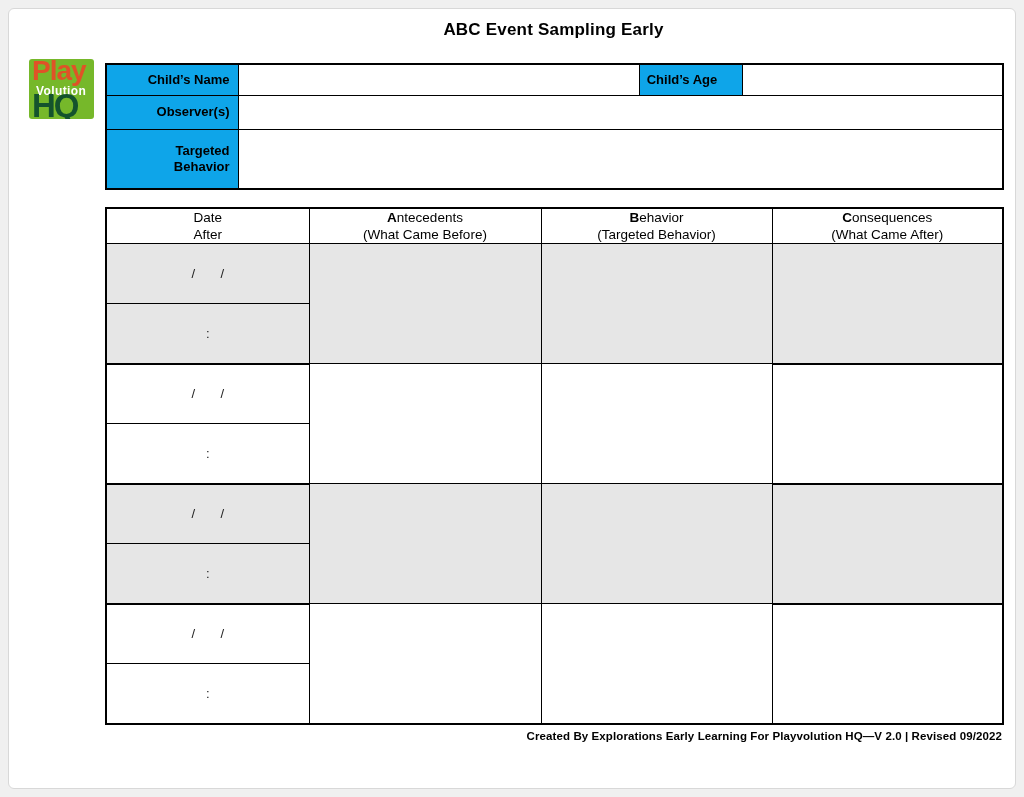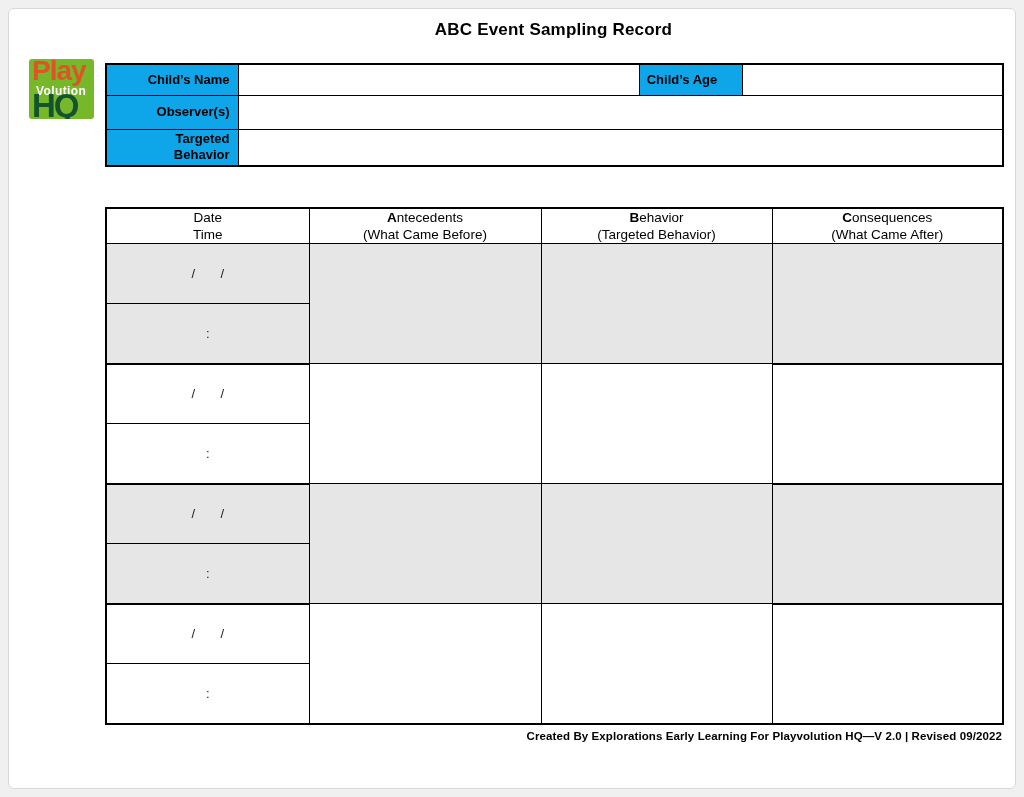--- a/index.html
+++ b/index.html
@@ -88,21 +88,21 @@
     font-weight: bold;
     text-align: right;
     padding-right: 8px;
     white-space: pre-line;
     line-height: 16px;
   }
   .label-cell.center { text-align: center; padding-right: 17px; }
   .value-cell { background: #ffffff; }
   .row-1 { height: 31px; }
   .row-2 { height: 34px; }
-  .row-3 { height: 37px; }
+  .row-3 { height: 60px; }
 
   .record-table {
     position: absolute;
     left: 96px; top: 198px;
     width: 897px;
     border: 2px solid #000;
     padding-left: 35px;
   }
   .record-table th, .record-table td {
     border: 1px solid #000;
@@ -139,21 +139,21 @@
     font-weight: bold;
     letter-spacing: 0.1px;
   }
 </style>
 </head>
 <body>
 
 <div class="viewport">
   <div class="sheet">
 
-    <div class="page-title">ABC Event Sampling Record</div>
+    <div class="page-title">ABC Event Sampling Early</div>
 
     <div class="logo">
       <span class="play">Play</span>
       <span class="volution">Volution</span>
       <span class="hq">HQ</span>
     </div>
 
     <table class="info-table">
       <colgroup>
         <col style="width:132px">
@@ -184,21 +184,21 @@
       <colgroup>
         <col style="width:203px">
           <col style="width:232px">
           <col style="width:231px">
           <col style="width:231px">
       </colgroup>
       <tbody>
           <tr>
         <th>
           <span>Date</span><br>
-          <span>Time</span>
+          <span>After</span>
         </th>
         <th>
           <b>A</b><span>ntecedents</span><br>
           <span>(What Came Before)</span>
         </th>
         <th>
           <b>B</b><span>ehavior</span><br>
           <span>(Targeted Behavior)</span>
         </th>
         <th>

